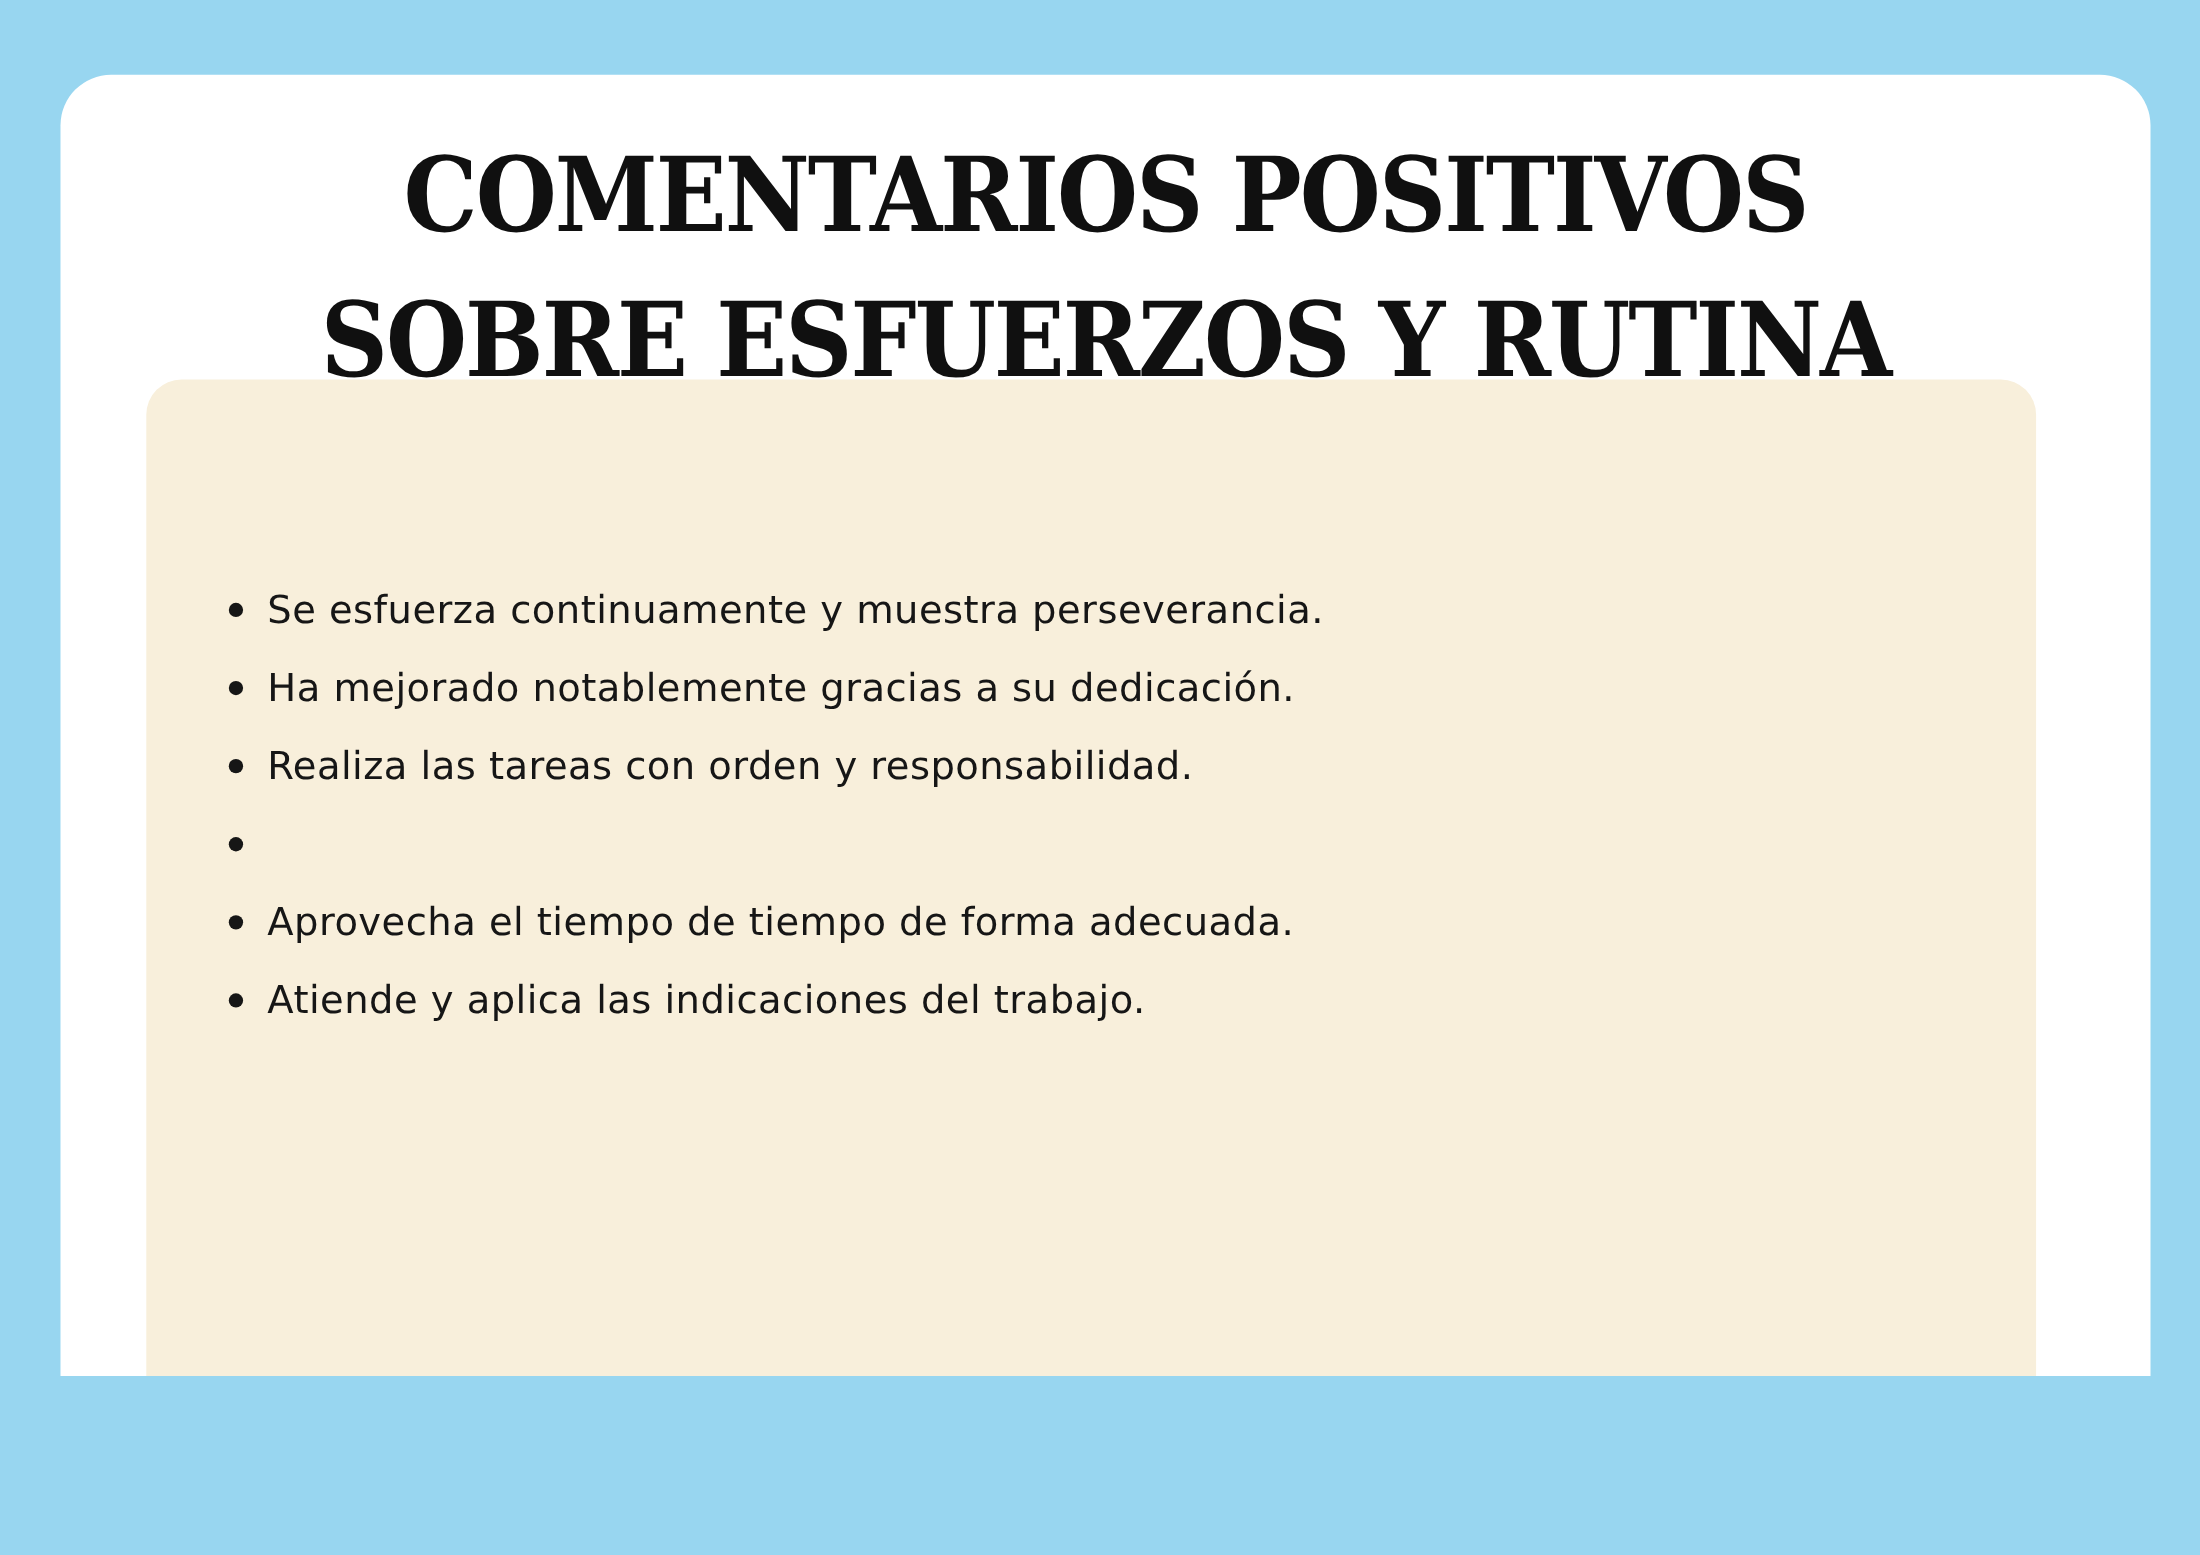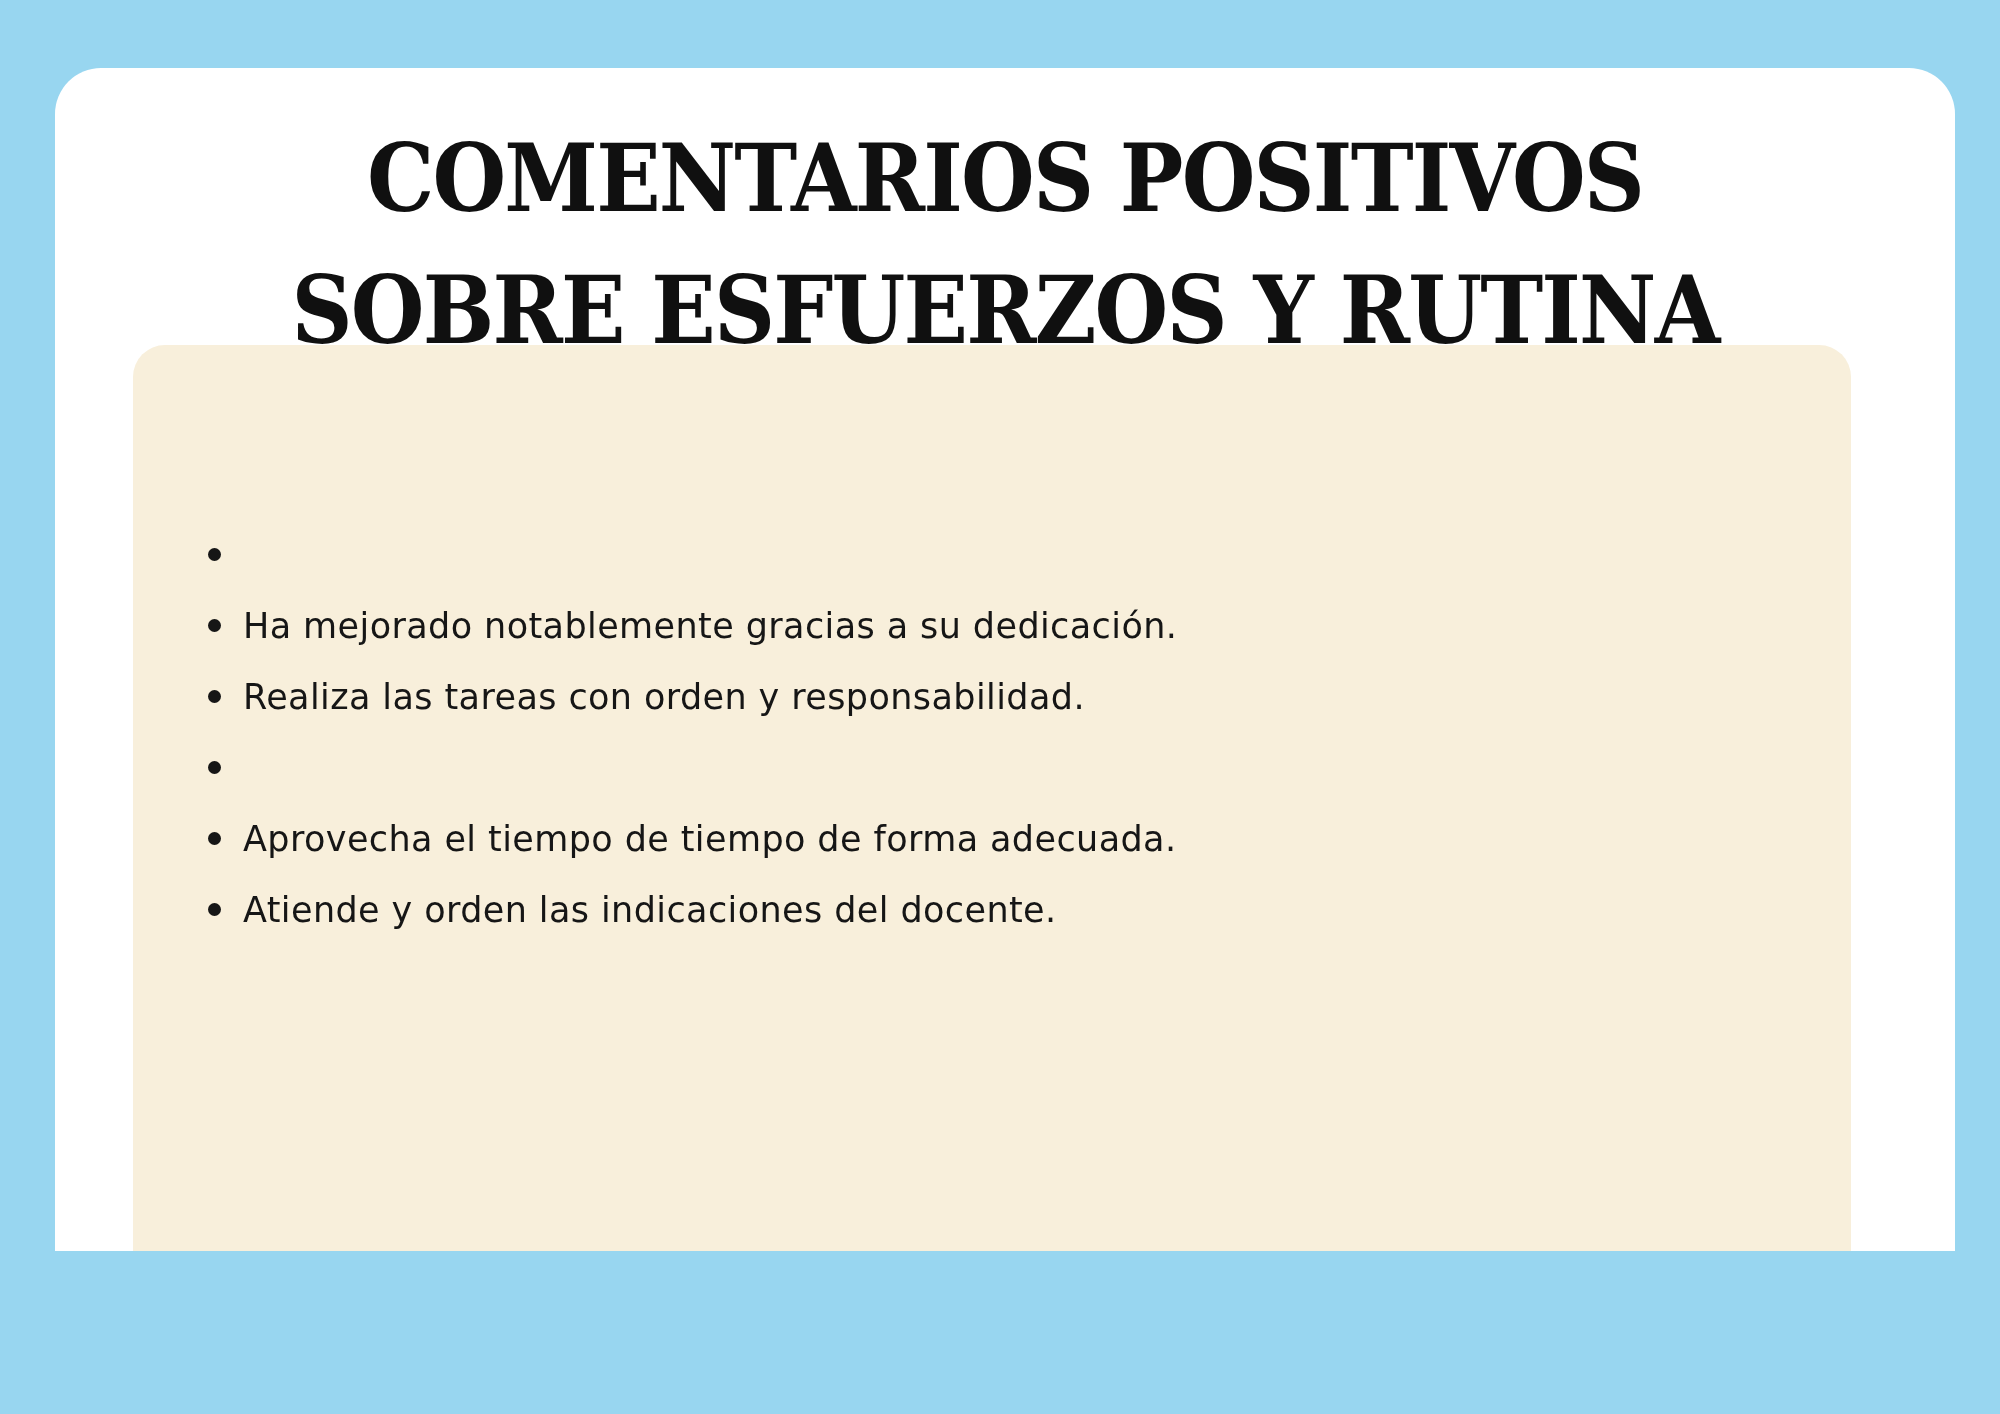--- a/index.html
+++ b/index.html
@@ -139,39 +139,40 @@
 
     <h1 class="title">
       <span class="line">COMENTARIOS POSITIVOS</span>
       <span class="line">SOBRE ESFUERZOS Y RUTINA</span>
     </h1>
 
     <div class="panel">
       <ul class="bullets">
         <li>
           <span class="dot"></span>
+          <span>Se esfuerza continuamente y muestra perseverancia.</span>
         </li>
         <li>
           <span class="dot"></span>
           <span>Ha mejorado notablemente gracias a su dedicación.</span>
         </li>
         <li>
           <span class="dot"></span>
           <span>Realiza las tareas con orden y responsabilidad.</span>
         </li>
         <li>
           <span class="dot"></span>
         </li>
         <li>
           <span class="dot"></span>
           <span>Aprovecha el tiempo de tiempo de forma adecuada.</span>
         </li>
         <li>
           <span class="dot"></span>
-          <span>Atiende y orden las indicaciones del docente.</span>
+          <span>Atiende y aplica las indicaciones del trabajo.</span>
         </li>
       </ul>
     </div>
 
     <div class="logo">
       <span class="logo-o"></span>
       <svg class="pencil" viewBox="0 0 26 46" fill="none" stroke="#0b1d12" stroke-width="1.6" stroke-linejoin="round" stroke-linecap="round">
         <path d="M13 1 L4.5 13.5 L21.5 13.5 Z"></path>
         <path d="M13 1 L10.2 5.2 L15.8 5.2 Z" fill="#0b1d12"></path>
         <path d="M4.5 13.5 V37.5 Q4.5 42.5 9 42.5 H17 Q21.5 42.5 21.5 37.5 V13.5"></path>

